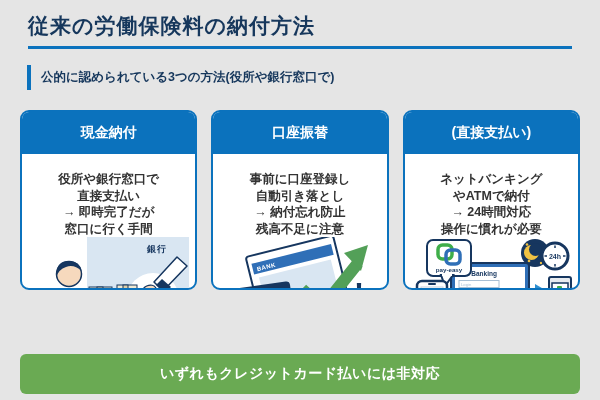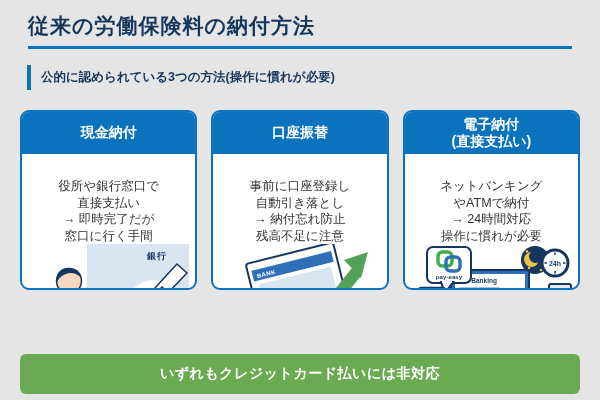--- a/index.html
+++ b/index.html
@@ -24,43 +24,43 @@
     flex:1; box-sizing:border-box; background:#fff;
     border:2px solid #0b72bd; border-radius:9px; overflow:hidden;
     display:flex; flex-direction:column;
   }
   .card-header {
     flex:0 0 42px; background:#0b72bd; color:#fff;
     display:flex; flex-direction:column; justify-content:center; align-items:center;
     font-weight:bold; font-size:14px; line-height:1.25; text-align:center;
   }
   .card-text {
-    padding-top:24px; text-align:center;
-    font-size:12.5px; line-height:16.5px; color:#333333; font-weight:400;
+    padding-top:17px; text-align:center;
+    font-size:12.5px; line-height:16.5px; color:#333333; font-weight:700;
   }
   .card-illus { flex:1; display:flex; align-items:flex-end; justify-content:center; padding-bottom:3px; }
 
   .footer-bar {
     position:absolute; left:20px; right:20px; top:354px; height:40px;
     background:#6aaa53; border-radius:6px; color:#fff;
     font-size:14px; font-weight:bold; letter-spacing:0.5px;
     display:flex; align-items:center; justify-content:center;
   }
 </style>
 </head>
 <body>
 
 <div class="slide">
 
   <h1 class="page-title">従来の労働保険料の納付方法</h1>
   <div class="title-rule"></div>
 
   <div class="subtitle">
     <span class="subtitle-bar"></span>
-    <span class="subtitle-text">公的に認められている3つの方法(操作に慣れが必要)</span>
+    <span class="subtitle-text">公的に認められている3つの方法(役所や銀行窓口で)</span>
   </div>
 
   <div class="cards-row">
 
     <section class="card">
       <header class="card-header">
         <div>現金納付</div>
       </header>
       <div class="card-text">
         <div>役所や銀行窓口で</div>
@@ -176,21 +176,20 @@
                 <ellipse cx="150" cy="73" rx="8.5" ry="3"></ellipse>
             </g>
             <text x="139" y="66" font-size="30" font-weight="bold" fill="#16365f" text-anchor="middle">!</text>
           </g>
         </svg>
       </div>
     </section>
 
     <section class="card">
       <header class="card-header">
-        <div>電子納付</div>
         <div>(直接支払い)</div>
       </header>
       <div class="card-text">
         <div>ネットバンキング</div>
         <div>やATMで納付</div>
         <div>→ 24時間対応</div>
         <div>操作に慣れが必要</div>
       </div>
       <div class="card-illus">
         <svg width="162" height="100" viewBox="0 0 160 100">

